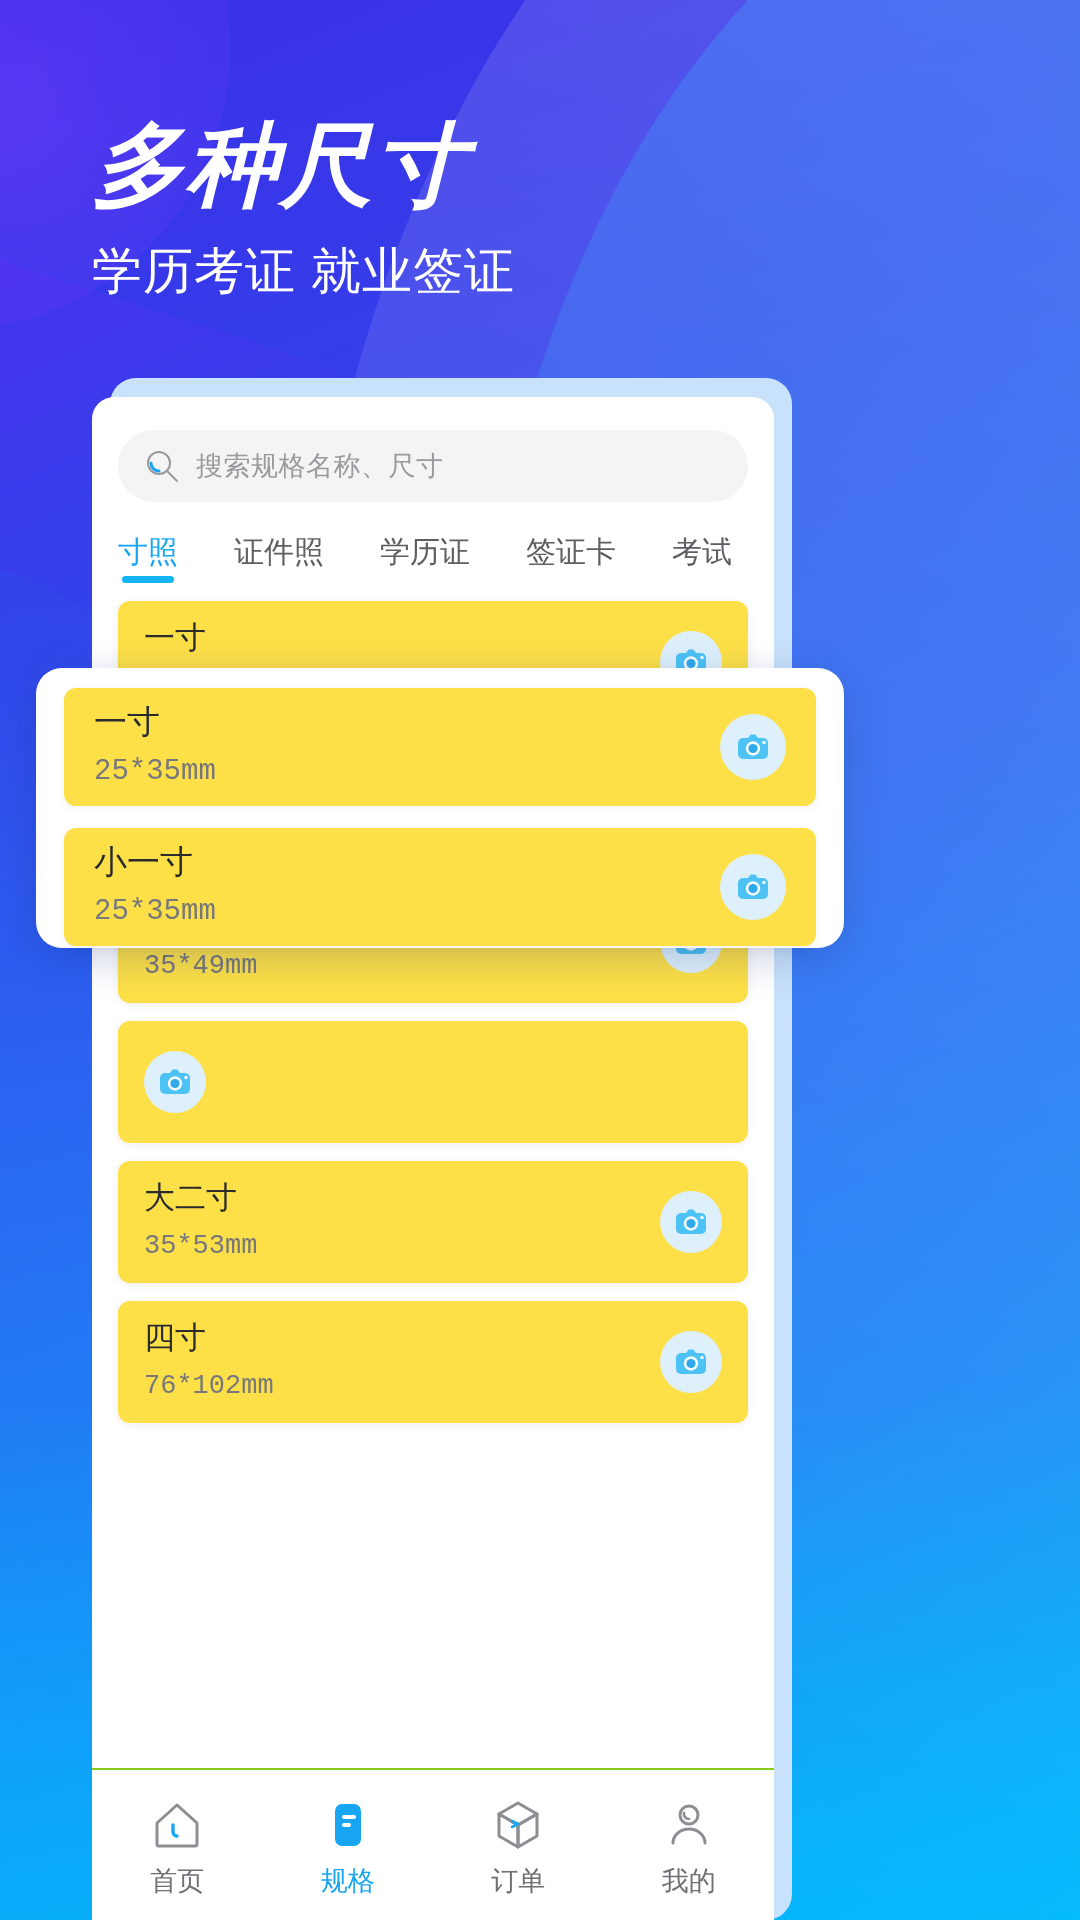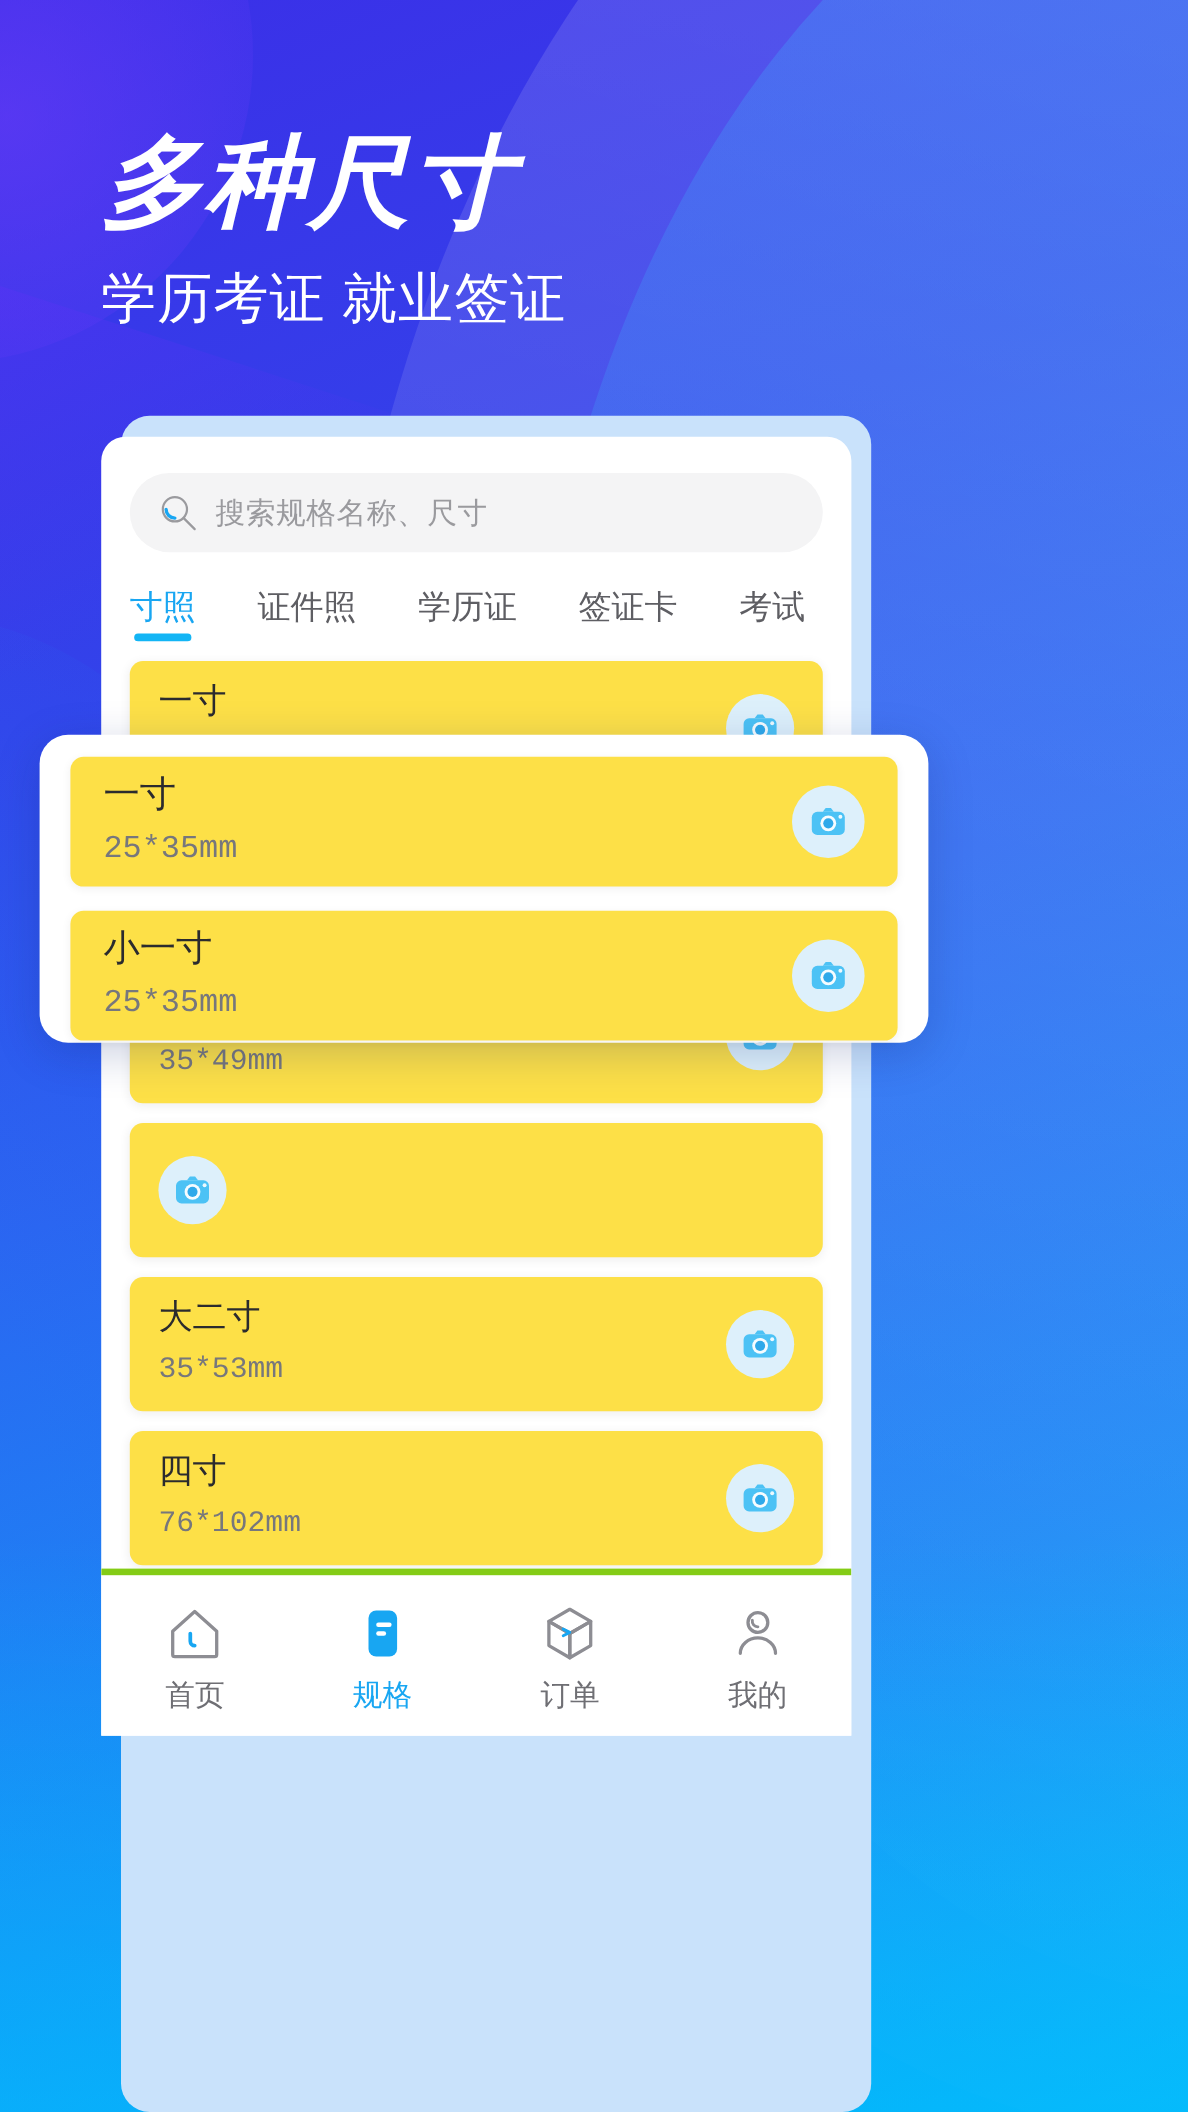--- a/index.html
+++ b/index.html
@@ -77,21 +77,21 @@
   
   #phone-shadow {
     position: absolute; left: 110px; top: 378px;
     width: 682px; height: 1542px;
     background: #c9e2fb;
     border-radius: 26px;
     z-index: 4;
   }
   #phone {
     position: absolute; left: 92px; top: 397px;
-    width: 682px; height: 1181px;
+    width: 682px; height: 1523px;
     background: #ffffff;
     border-radius: 22px 22px 0 0;
     overflow: hidden;
     z-index: 6;
   }
 
   
   #search-bar {
     margin: 33px 26px 0 26px;
     height: 72px;
@@ -169,21 +169,21 @@
   #popup .spec-row:last-child { margin-bottom: 0; }
   #popup .spec-row .nm { font-size: 33px; }
   #popup .spec-row .sz { font-size: 29px; }
   #popup .cam { width: 66px; height: 66px; flex: 0 0 66px; }
 
   
   #bottom-nav {
     position: absolute; left: 0; right: 0; bottom: 0;
     height: 152px;
     background: #ffffff;
-    border-top: 6px solid #84cc16;
+    border-top: 2px solid #84cc16;
     display: flex; align-items: center;
     padding-top: 8px;
   }
   #bottom-nav .nav-item {
     flex: 1;
     display: flex; flex-direction: column;
     align-items: center; justify-content: center;
     gap: 12px;
   }
   #bottom-nav .nav-item .ni { width: 52px; height: 52px; display: block; }

